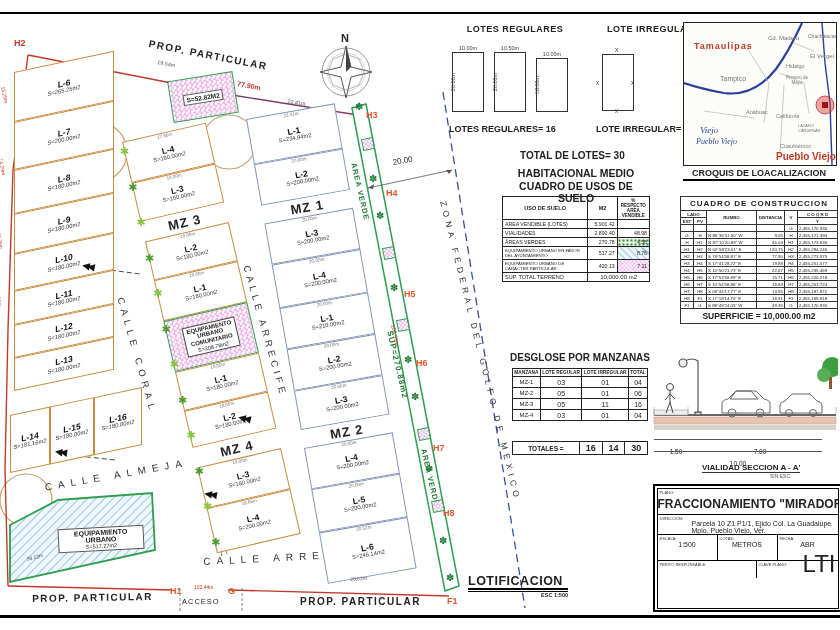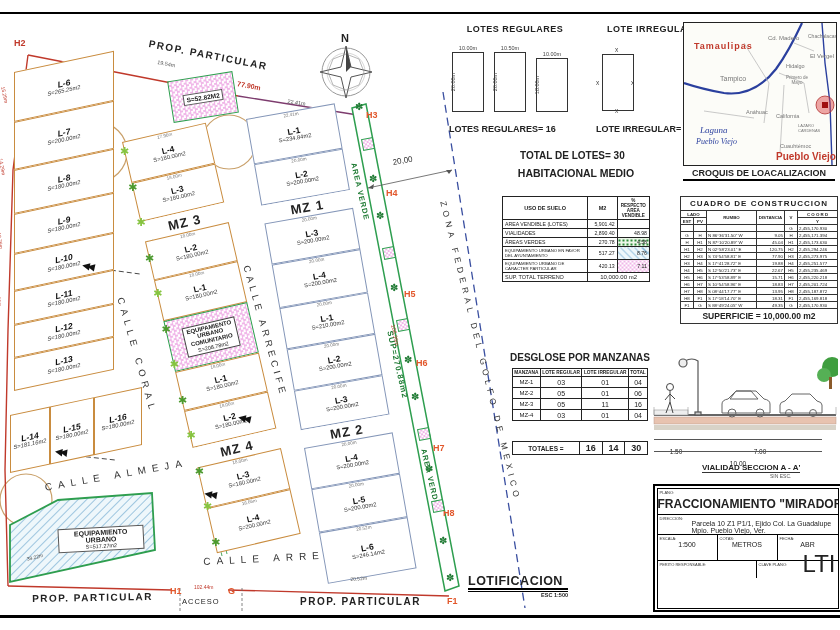--- a/index.html
+++ b/index.html
@@ -380,20 +380,21 @@
       <div class="leg-x" style="left: 12px; top: -9px;">x</div>
       <div class="leg-x" style="left: -7px; top: 24px;">x</div>
       <div class="leg-x" style="left: 28px; top: 24px;">x</div>
       <div class="leg-x" style="left: 12px; top: 52px;">x</div>
     </div>
   <div class="leg-count" style="left:449px;top:124px;">LOTES REGULARES= 16</div>
   <div class="leg-count" style="left:586px;top:124px;padding-left:10px;">LOTE IRREGULAR= 14</div>
   <div class="leg-count" style="left:520px;top:150px;font-size:10px;">TOTAL DE LOTES= 30</div>
 
   <div class="blk-title" style="left:500px;top:167px;width:152px;font-size:10.5px;">HABITACIONAL MEDIO</div>
+  <div class="blk-title" style="left:500px;top:180px;width:152px;font-size:10.5px;">CUADRO DE USOS DE SUELO</div>
   <table class="usos">
     <thead>
       <tr>
         <th style="width:58%;font-size:5.5px;">USO DE SUELO</th>
         <th style="width:20%;font-size:5.5px;">M2</th>
         <th style="width:22%;">% RESPECTO AREA VENDIBLE</th>
       </tr>
     </thead>
     <tbody id="usos-body">
         <tr>
@@ -490,21 +491,21 @@
     <span class="croq-lab" style="left:36px;top:52px;font-size:7px;">Tampico</span>
     <span class="croq-lab" style="left:84px;top:12px;font-size:6px;">Cd. Madero</span>
     <span class="croq-lab" style="left:124px;top:10px;font-size:5px;">Chachalacas</span>
     <span class="croq-lab" style="left:126px;top:30px;font-size:6px;">El Vergel</span>
     <span class="croq-lab" style="left:102px;top:40px;font-size:5.5px;">Hidalgo</span>
     <span class="croq-lab" style="left:96px;top:52px;font-size:4.5px;width:34px;white-space:normal;text-align:center;">Primero de Mayo</span>
     <span class="croq-lab" style="left:62px;top:86px;font-size:5.5px;">Anáhuac</span>
     <span class="croq-lab" style="left:92px;top:90px;font-size:5.5px;">California</span>
     <span class="croq-lab" style="left:114px;top:100px;font-size:4px;width:26px;white-space:normal;">LAZARO CARDENAS</span>
     <span class="croq-lab" style="left:96px;top:120px;font-size:5.5px;">Cuauhtémoc</span>
-    <span class="croq-lab" style="left:16px;top:102px;font-size:9px;color:#2a3f9e;font-style:italic;font-family:'Liberation Serif',serif;">Laguna</span>
+    <span class="croq-lab" style="left:16px;top:102px;font-size:9px;color:#2a3f9e;font-style:italic;font-family:'Liberation Serif',serif;">Viejo</span>
     <span class="croq-lab" style="left:12px;top:114px;font-size:8px;color:#2a3f9e;font-style:italic;font-family:'Liberation Serif',serif;">Pueblo Viejo</span>
     <span class="croq-lab" style="left:92px;top:128px;font-size:10px;color:#c0392b;font-weight:bold;">Pueblo Viejo</span>
   </div>
   <div class="blk-title" style="left:683px;top:168px;width:152px;font-size:9px;border-bottom:2px solid #000;padding-bottom:1px;">CROQUIS DE LOACALIZACION</div>
 
   <table class="cuadro">
     <thead>
       <tr>
           <th colspan="6" style="font-size:8px;letter-spacing:1px;padding:2px;">CUADRO DE CONSTRUCCION</th>
         </tr>

